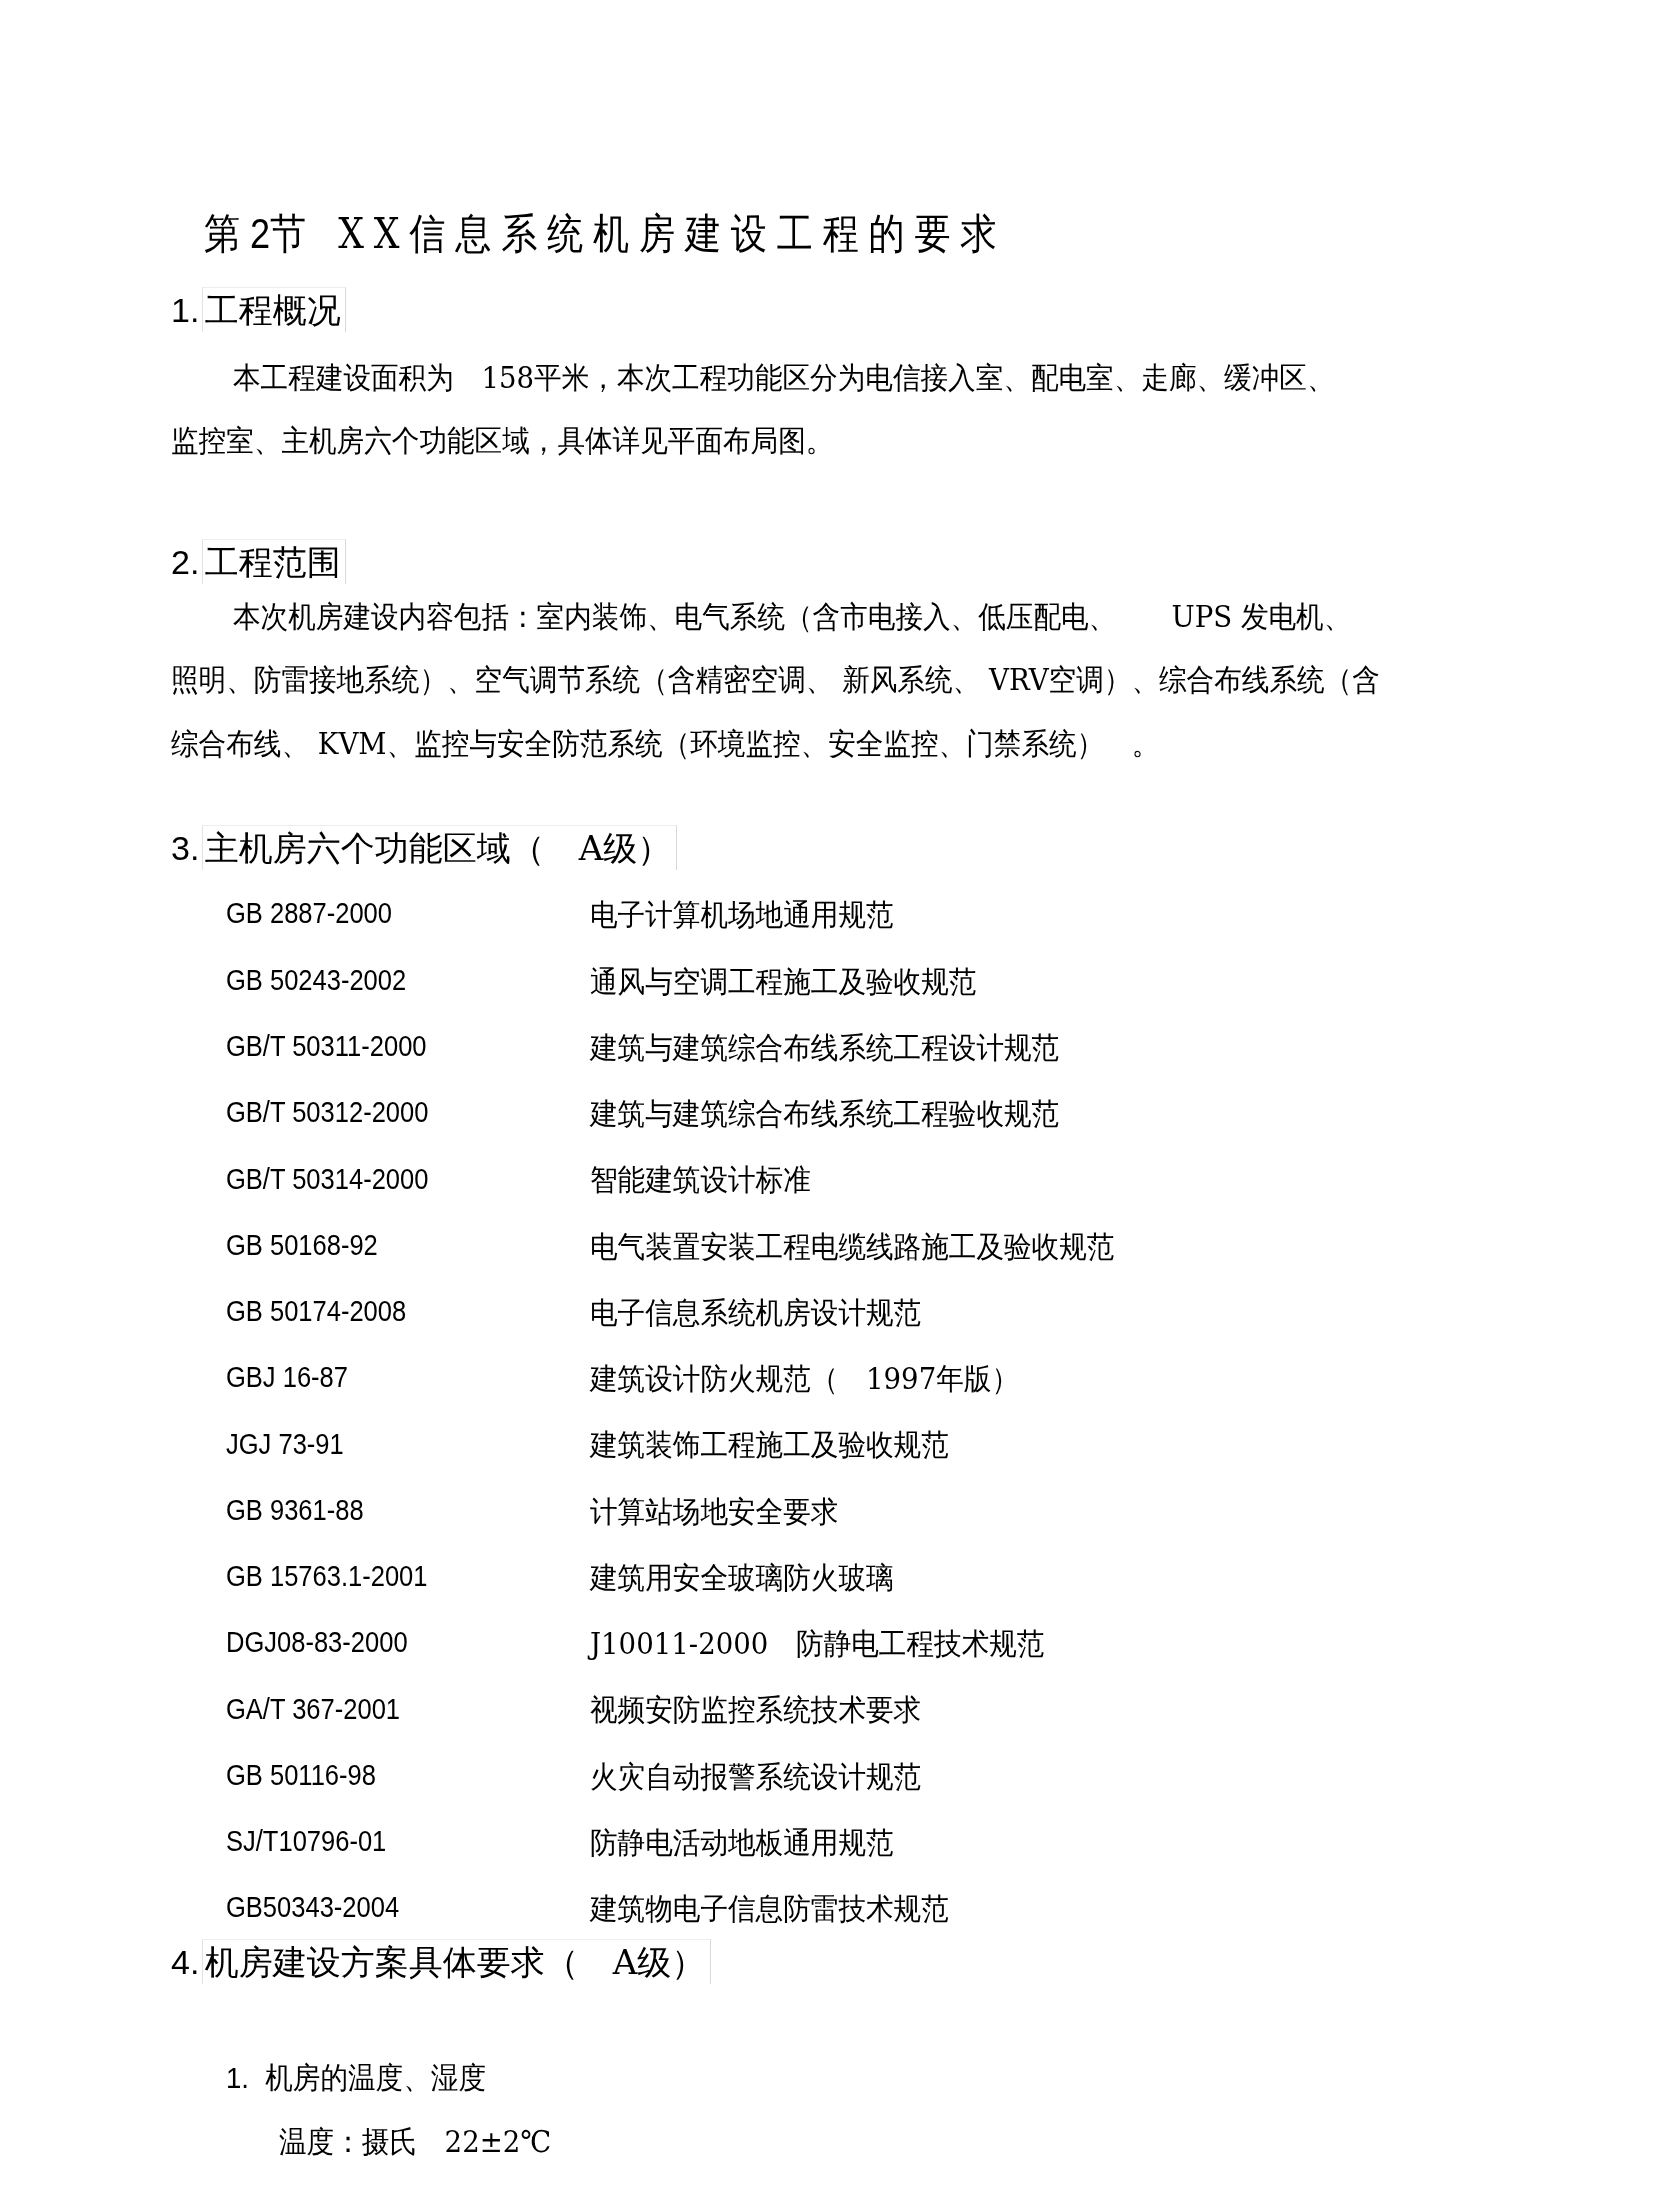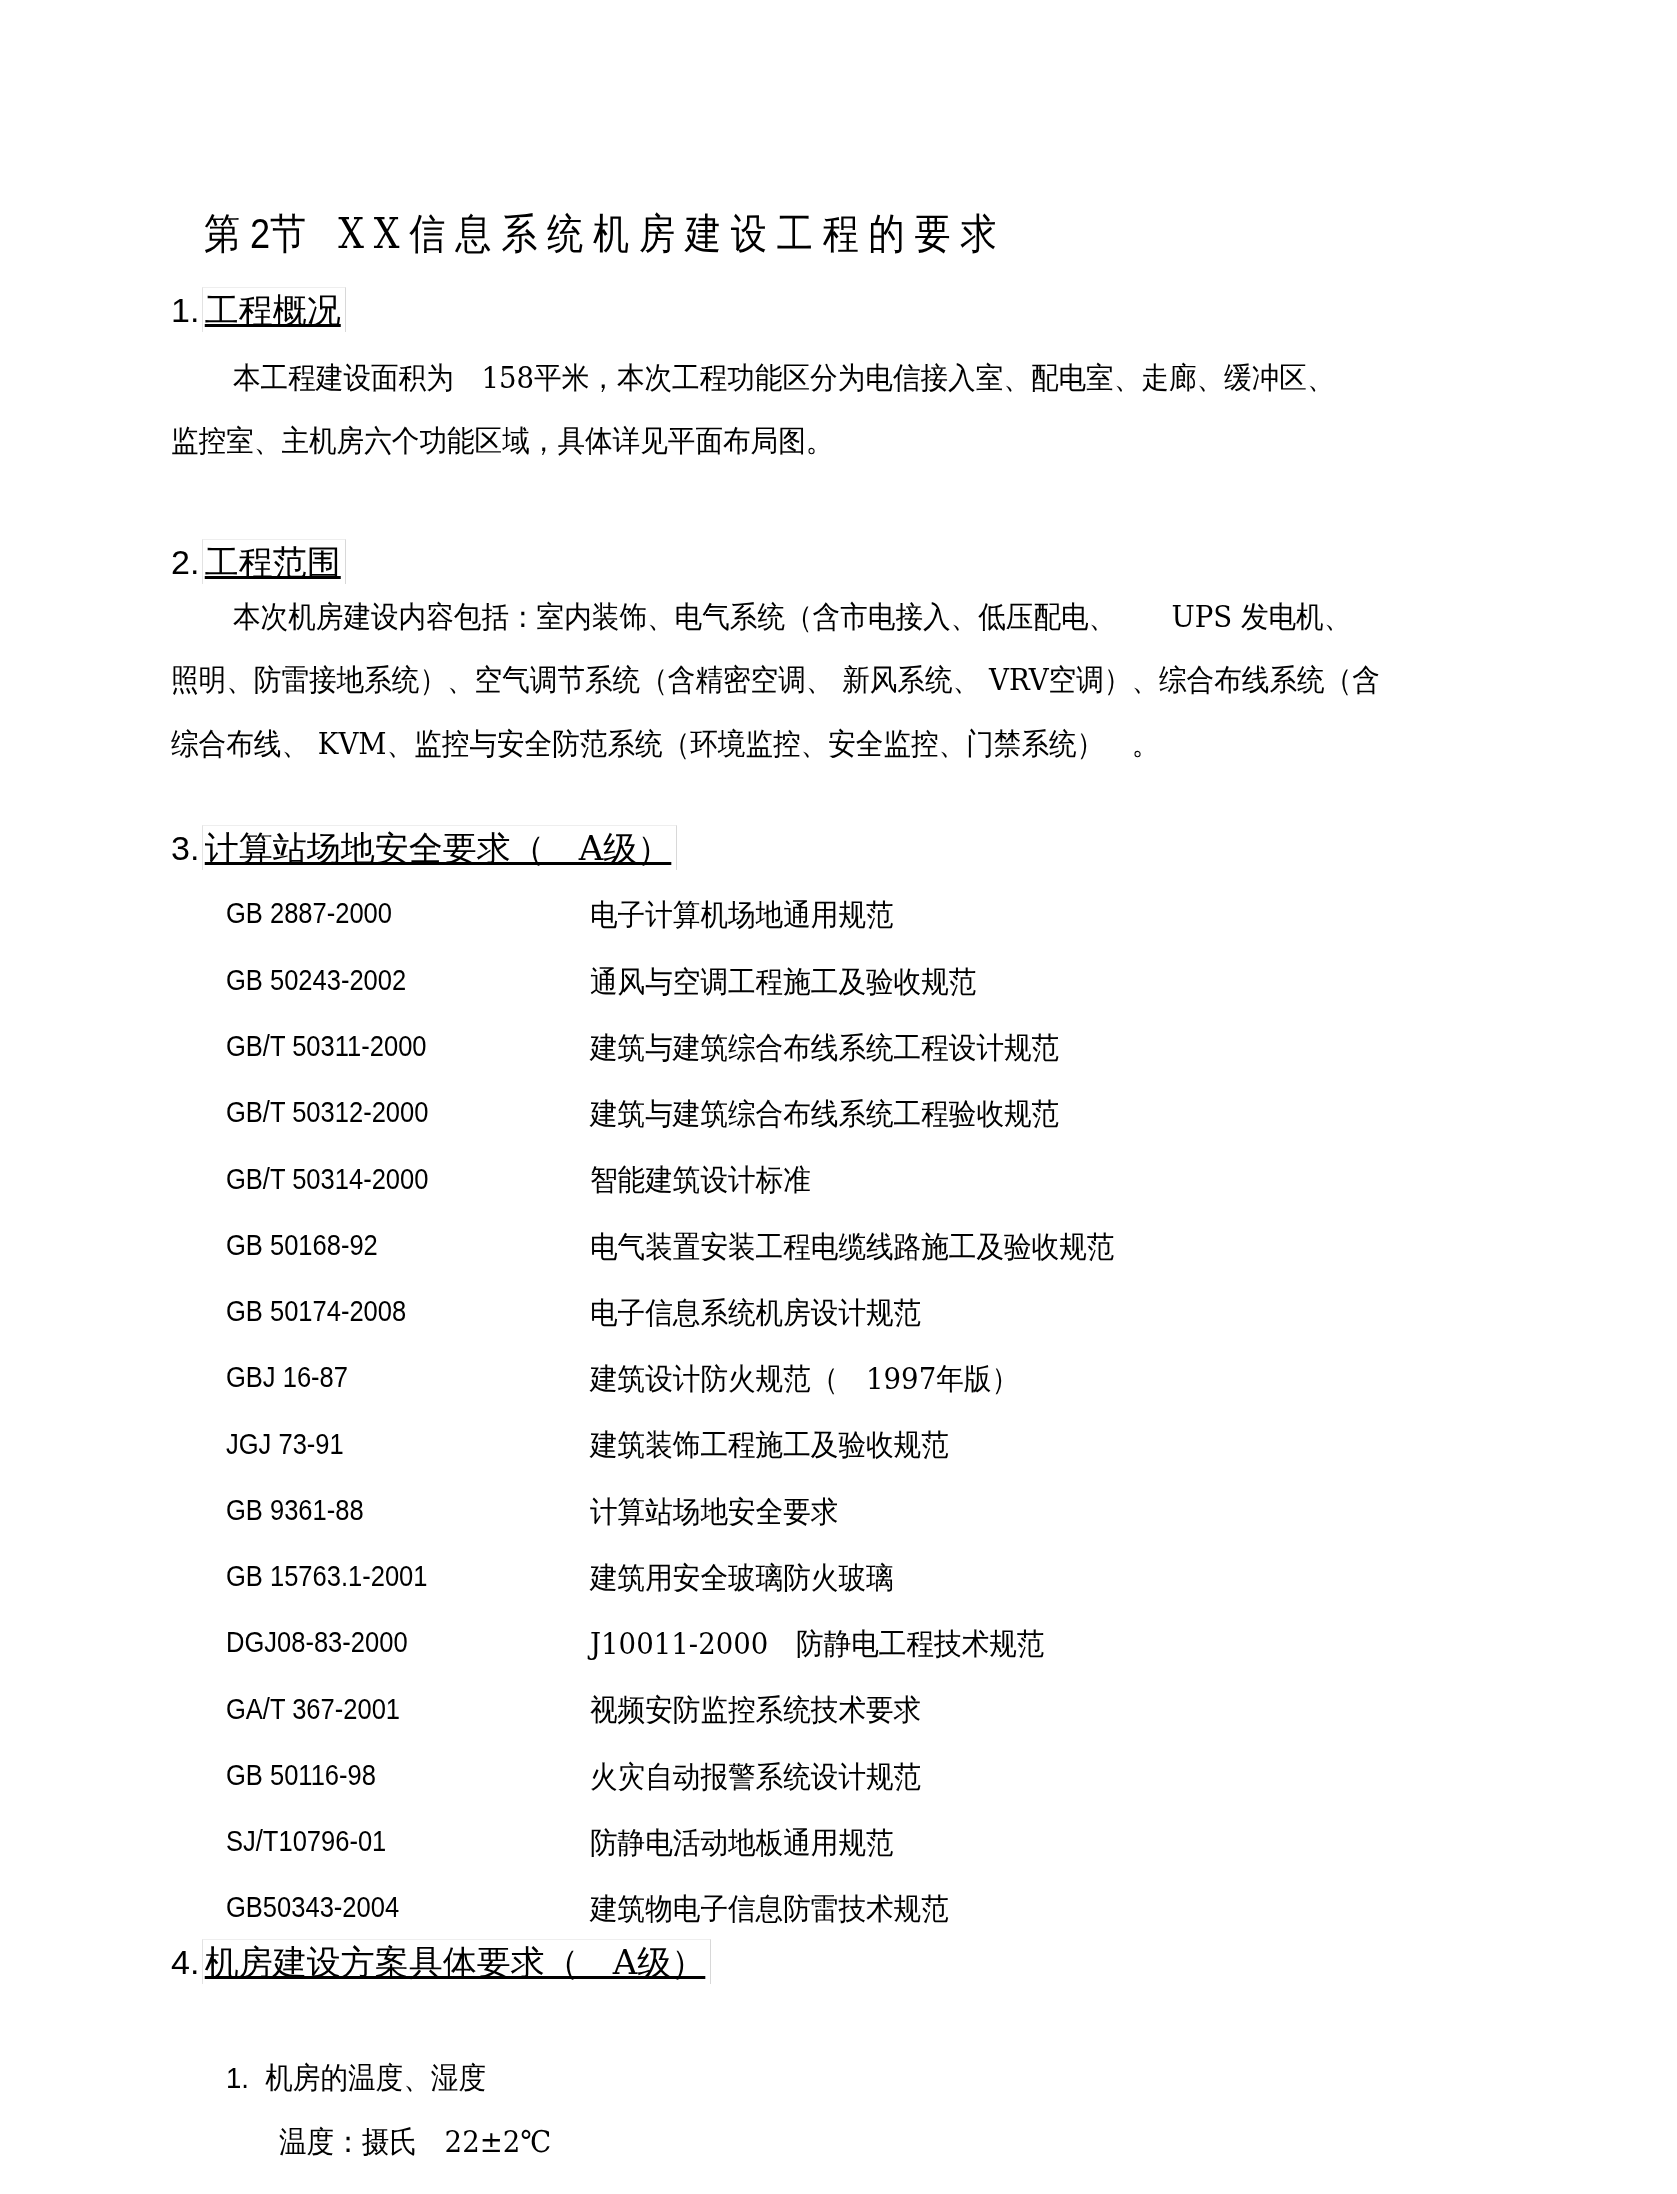--- a/index.html
+++ b/index.html
@@ -13,21 +13,20 @@
     left: 204px; top: 206px; font-size: 42px; letter-spacing: 11.4px;
     transform: scaleX(0.86); transform-origin: left top;
   }
   .title .num { font-family: "Liberation Sans", sans-serif; letter-spacing: 0; }
   .heading { font-size: 34px; }
   .heading .hnum { font-family: "Liberation Sans", sans-serif; }
   .heading .hbox {
     display: inline-block; padding: 0 4.4px 0 1.8px; margin-left: 2.6px;
     border-top: 1.8px solid #eeeeee; border-left: 0.9px solid #e2e2e2; border-right: 1.3px solid #d8d8d8;
     line-height: 1.3;
-    text-decoration: underline;
   }
   .body-text { font-size: 30px; transform: scaleX(0.92); transform-origin: left top; }
   .latin { font-family: "Liberation Sans", sans-serif; }
   .std-code {
     font-family: "Liberation Sans", sans-serif; font-size: 29px; left: 226px;
     transform: scaleX(0.88); transform-origin: left top;
   }
   .std-name { font-size: 30px; left: 590px; transform: scaleX(0.92); transform-origin: left top; }
 </style>
 </head>
@@ -46,21 +45,21 @@
   <div class="abs body-text" style="left:171px; top:421px;">监控室、主机房六个功能区域，具体详见平面布局图。</div>
 
   <div class="abs heading" style="left:171px; top:513px;margin-top:26px;">
     <span class="hnum">2.</span><span class="hbox">工程范围</span>
   </div>
   <div class="abs body-text" style="left:233px; top:597px;">本次机房建设内容包括：室内装饰、电气系统（含市电接入、低压配电、　　UPS 发电机、</div>
   <div class="abs body-text" style="left:171px; top:660px;">照明、防雷接地系统）、空气调节系统（含精密空调、 新风系统、 VRV空调）、综合布线系统（含</div>
   <div class="abs body-text" style="left:171px; top:724px;">综合布线、 KVM、监控与安全防范系统（环境监控、安全监控、门禁系统）　。</div>
 
   <div class="abs heading" style="left:171px; top:825px;">
-    <span class="hnum">3.</span><span class="hbox">计算站场地安全要求（　A级）</span>
+    <span class="hnum">3.</span><span class="hbox">主机房六个功能区域（　A级）</span>
   </div>
 
   <div>
     <div class="abs std-code" style="top:897px;">GB 2887-2000</div>
     <div class="abs std-name" style="top:895px;">电子计算机场地通用规范</div>
 
     <div class="abs std-code" style="top:964px;">GB 50243-2002</div>
     <div class="abs std-name" style="top:962px;">通风与空调工程施工及验收规范</div>
 
     <div class="abs std-code" style="top:1030px;">GB/T 50311-2000</div>

